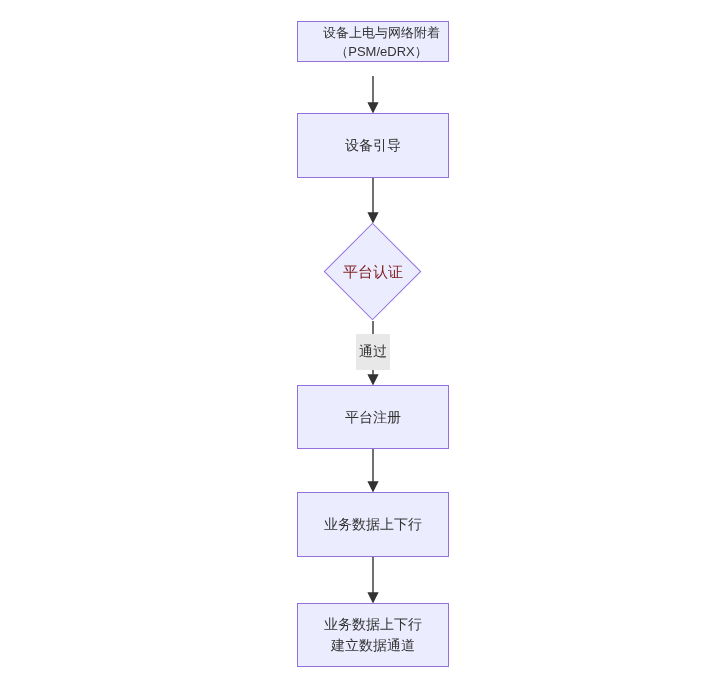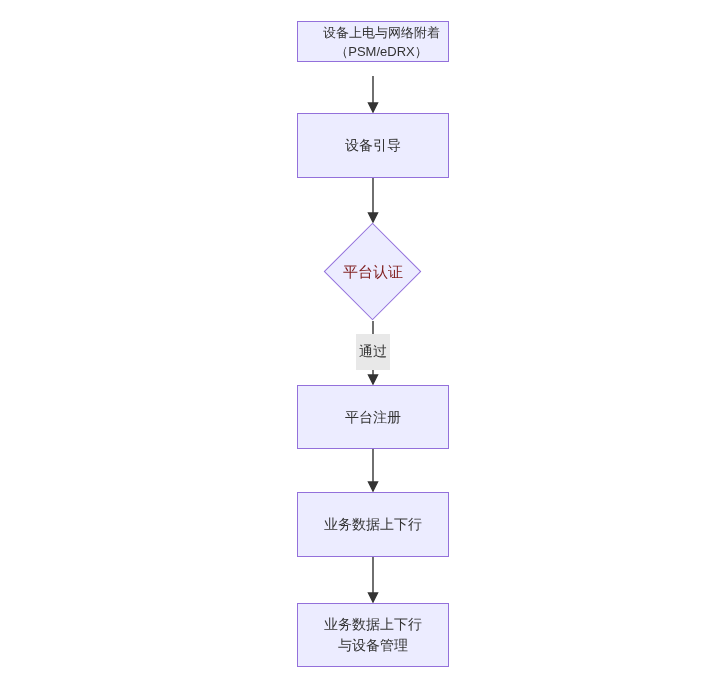--- a/index.html
+++ b/index.html
@@ -131,16 +131,16 @@
   <div class="node node-register">
     <span>平台注册</span>
   </div>
 
   <div class="node node-channel">
     <span>业务数据上下行</span>
   </div>
 
   <div class="node node-business">
     <span>业务数据上下行</span>
-    <span>与设备管理</span>
+    <span>建立数据通道</span>
   </div>
 
 </div>
 
 </body></html>

